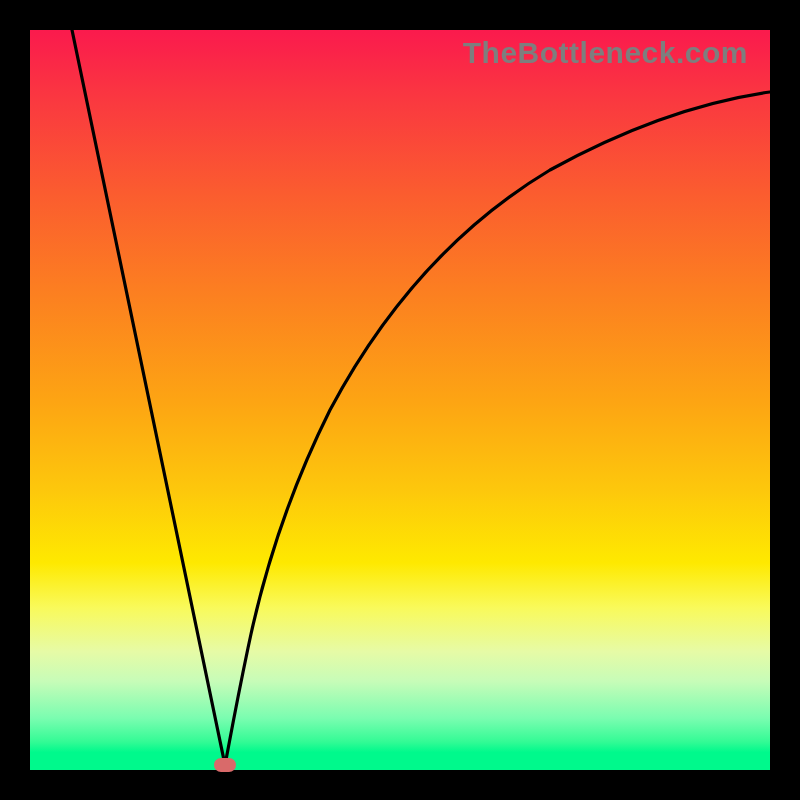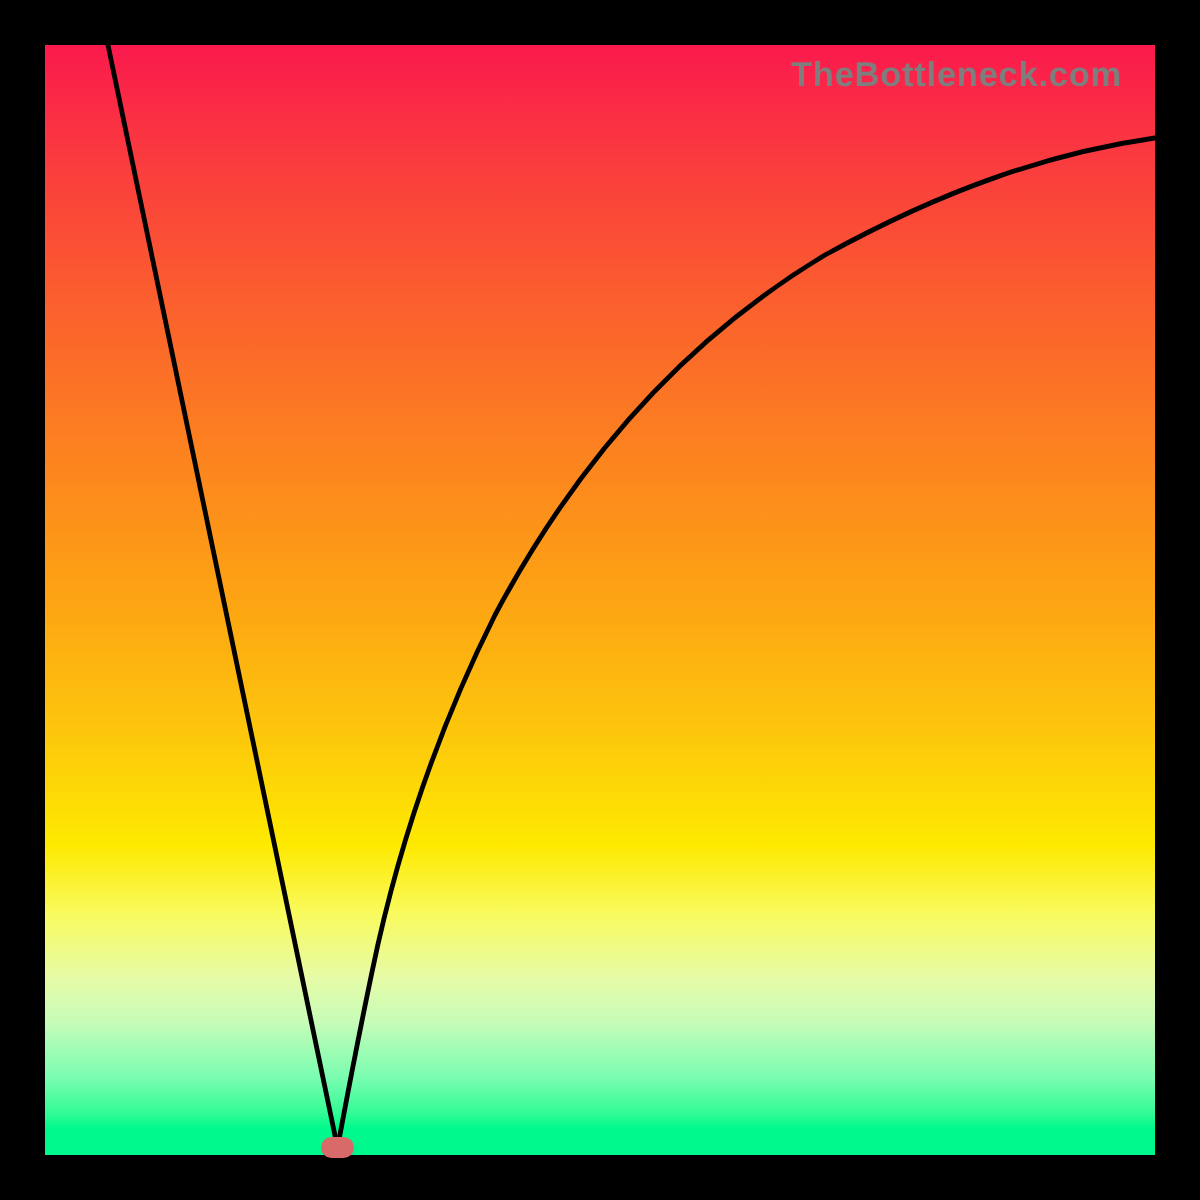--- a/index.html
+++ b/index.html
@@ -37,21 +37,21 @@
       #7afdb0 93%,
       #33fb95 96.2%,
       #00f98c 97.6%,
       #00f98c 100%
     );
   }
   .wm {
     position: absolute;
     top: 6px;
     right: 22px;
-    font-size: 23px;
+    font-size: 30px;
     font-weight: 600;
     letter-spacing: 0.5px;
     color: #7e7e7e;
     font-family: inherit;
   }
   svg.curve {
     position: absolute;
     left: 0;
     top: 0;
     width: 740px;

